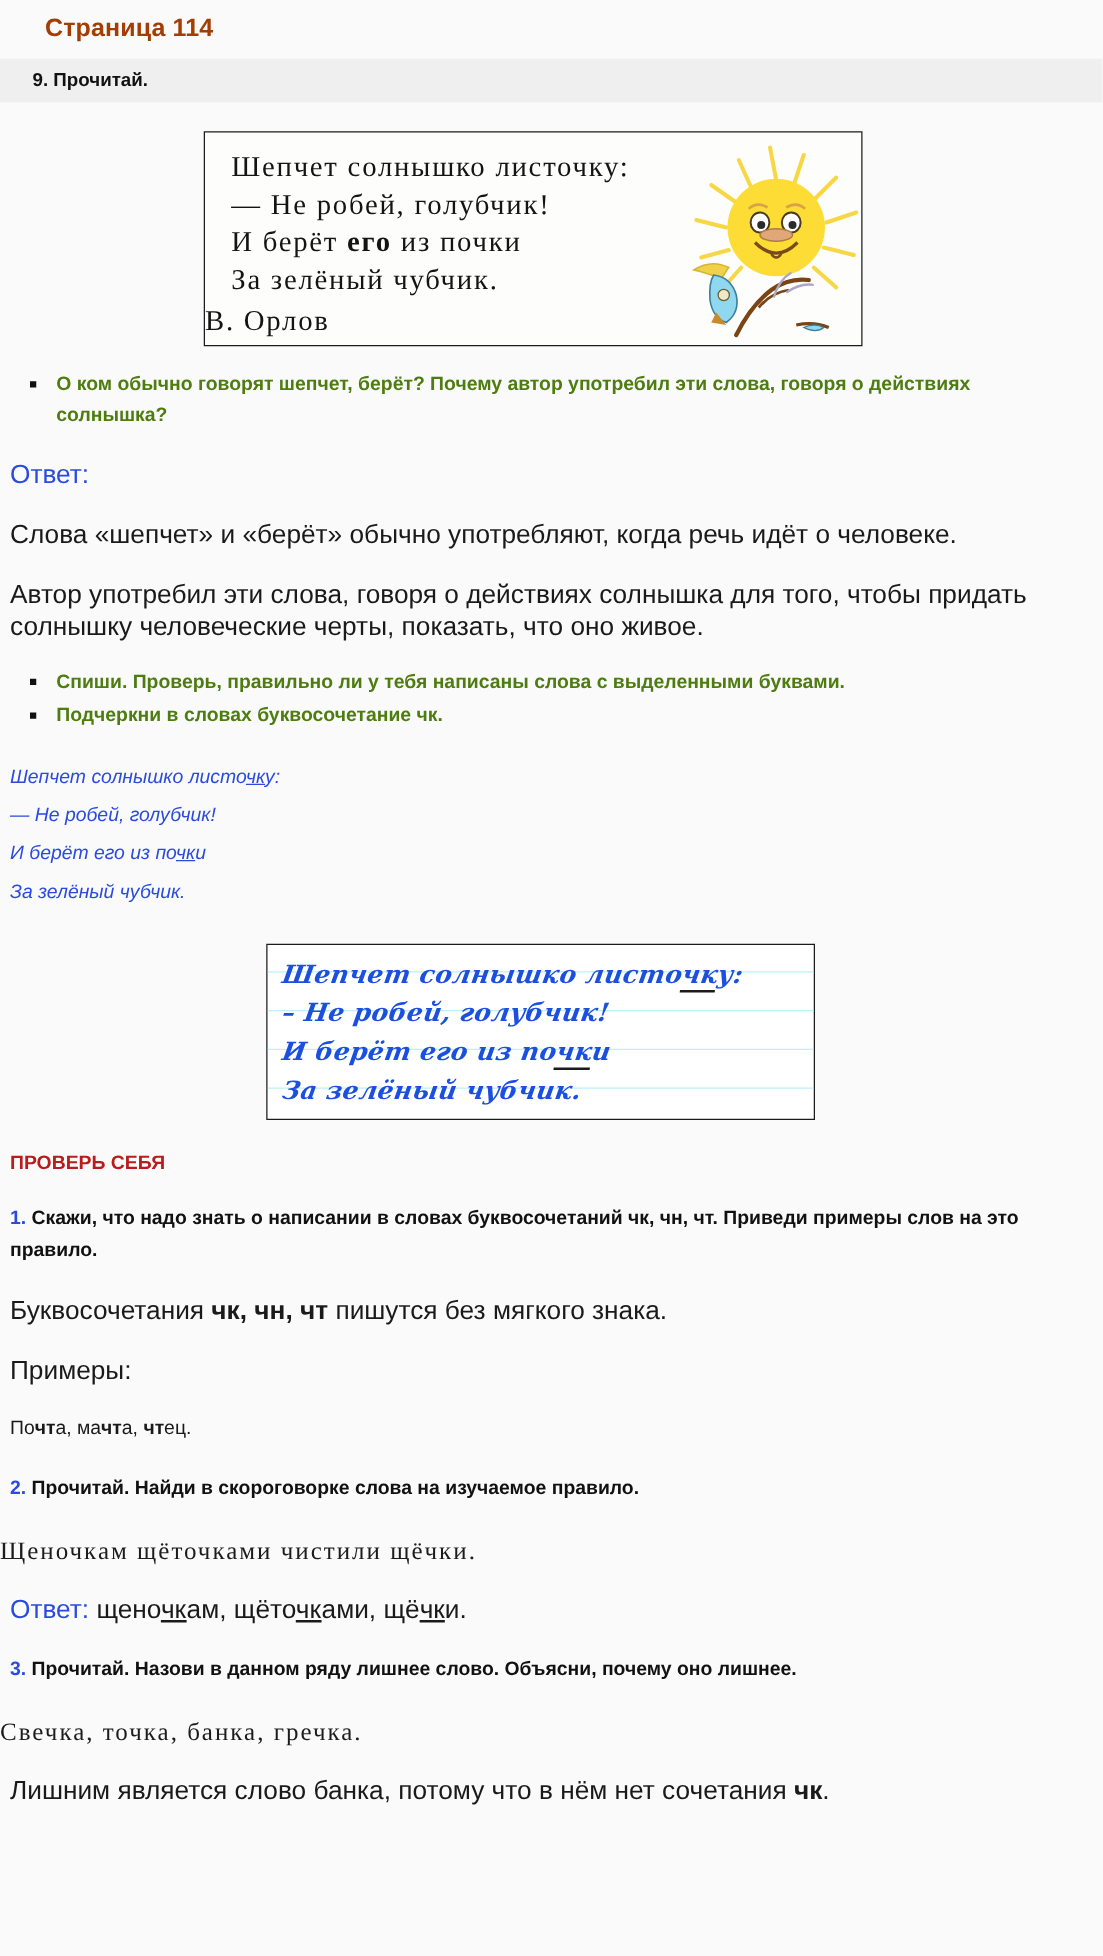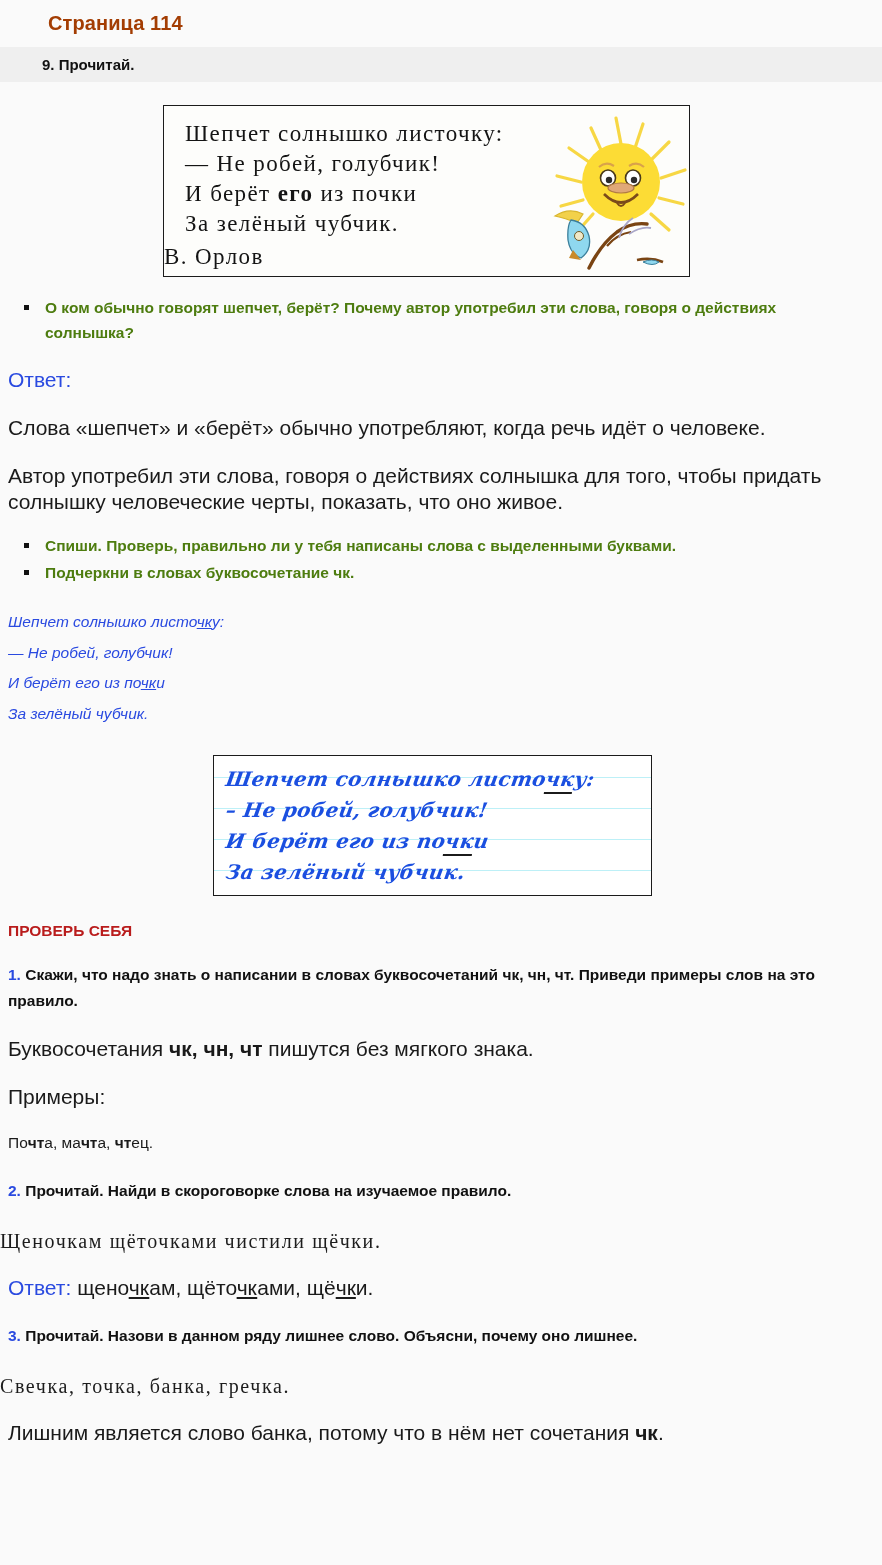--- a/index.html
+++ b/index.html
@@ -12,29 +12,29 @@
     height: 1565px;
     font-family: "Liberation Sans", sans-serif;
     color: #1a1a1a;
     position: relative;
     overflow: hidden;
   }
   .page-title {
     color: #a33d03;
     font-size: 20px;
     font-weight: bold;
-    padding: 12px 0 8px 48px;
+    padding: 12px 0 8px 36px;
     letter-spacing: 0.1px;
   }
   .task-header {
     background: #efefef;
     font-size: 15px;
     font-weight: bold;
     color: #111;
-    padding: 9px 0 9px 42px;
+    padding: 9px 0 9px 26px;
     margin: 4px 0 0 0;
   }
   .poem-figure {
     margin: 23px 0 0 0;
     display: flex;
     justify-content: flex-start;
     padding-left: 163px;
   }
   .poem-box {
     width: 527px;

